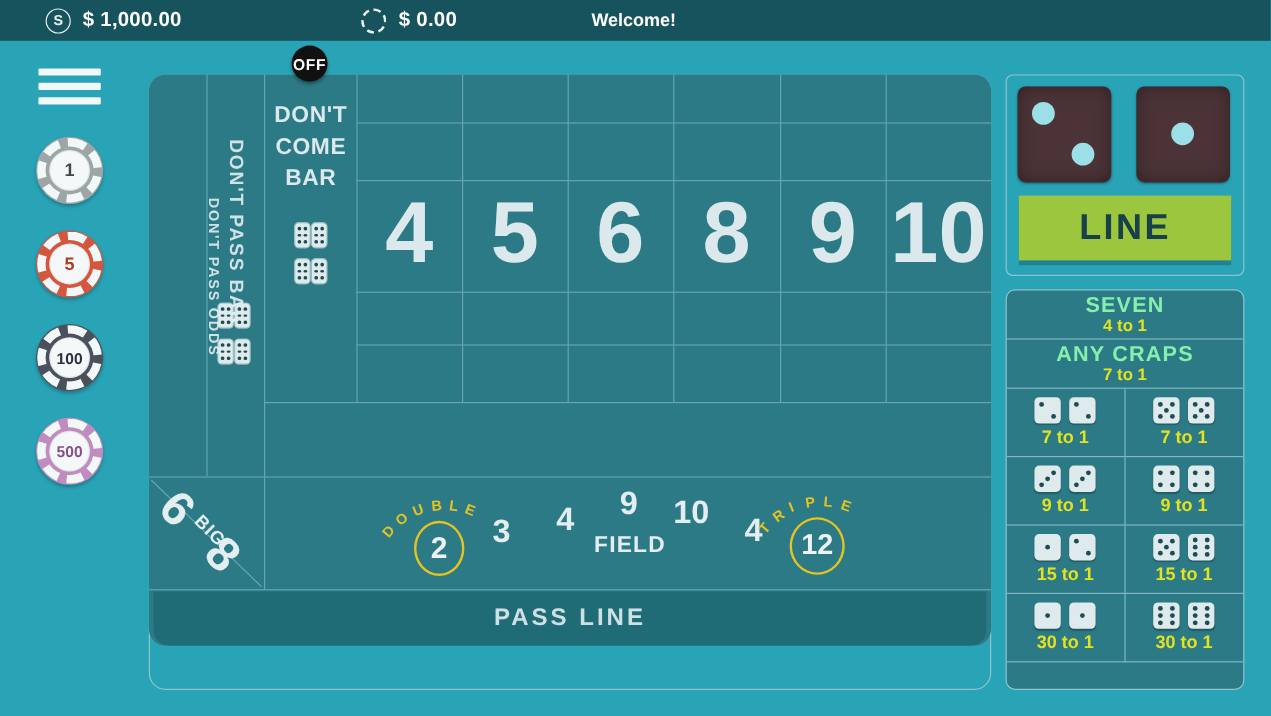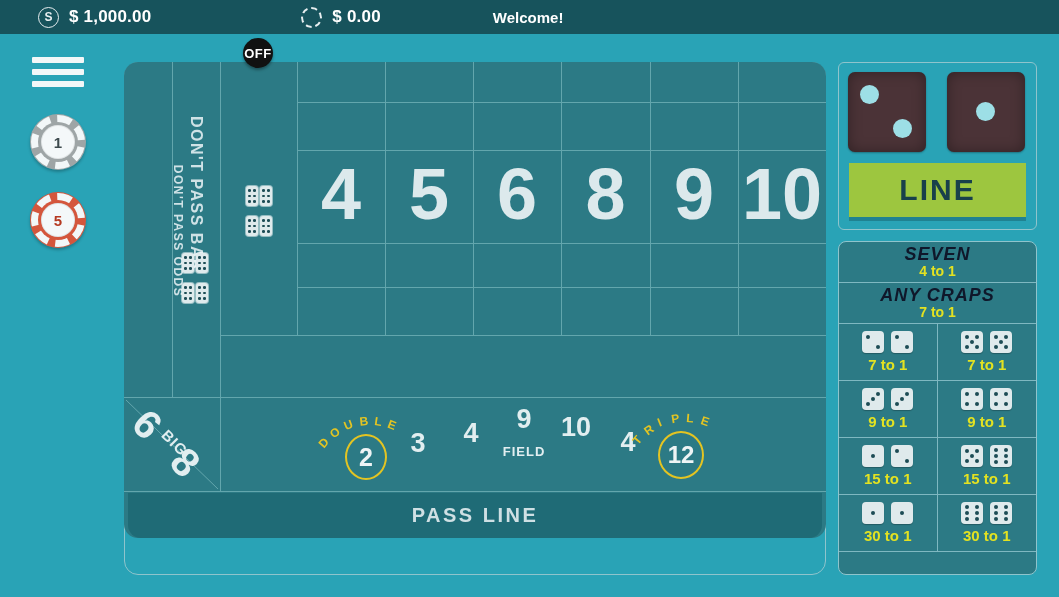--- a/index.html
+++ b/index.html
@@ -262,23 +262,22 @@
     overflow: hidden;
     background: #2c7a85;
   }
   .prop-wide {
     height: 41px;
     border-bottom: 1px solid #7fb8c1;
     display: flex; flex-direction: column;
     align-items: center; justify-content: center;
   }
   .prop-wide .nm {
-    color: #0f172a; font-size: 18px; font-weight: bold; letter-spacing: 1px;
+    color: #86efac; font-size: 18px; font-weight: bold; letter-spacing: 1px;
     line-height: 19px;
-    font-style: italic;
   }
   .prop-wide .od {
     color: #e3e221; font-size: 14px; font-weight: bold; line-height: 15px;
   }
   .prop-row { display: flex; height: 57px; }
   .prop-cell {
     width: 50%; height: 100%;
     border-bottom: 1px solid #7fb8c1;
     display: flex; flex-direction: column;
     align-items: center; justify-content: center;
@@ -322,20 +321,30 @@
 
     <div class="chip" style="top:0">
       <div class="ring" style="background:#9ea5a6"></div>
       <div class="dashes"></div>
       <div class="inner" style="color:#3d4a4d">1</div>
     </div>
     <div class="chip">
       <div class="ring" style="background:#d4563c"></div>
       <div class="dashes"></div>
       <div class="inner" style="color:#b53a22">5</div>
+    </div>
+    <div class="chip">
+      <div class="ring" style="background:#4a505c"></div>
+      <div class="dashes"></div>
+      <div class="inner small" style="color:#2b3040">100</div>
+    </div>
+    <div class="chip">
+      <div class="ring" style="background:#c08cc0"></div>
+      <div class="dashes"></div>
+      <div class="inner small" style="color:#8a4d8a">500</div>
     </div>
 
   </div>
 
   <div class="table-outer"></div>
   <div class="felt"></div>
 
   <div class="gl glv" style="left:172px; top:62px; height:335px;"></div>
   <div class="gl glv" style="left:220px; top:62px; height:335px;"></div>
   <div class="gl glv" style="left:297px; top:62px; height:273px;"></div>
@@ -391,20 +400,21 @@
     <div class="dface">
       <div class="pip" style="left:2.4px; top:3px"></div>
         <div class="pip" style="left:7px; top:3px"></div>
       <div class="pip" style="left:2.4px; top:8.7px"></div>
         <div class="pip" style="left:7px; top:8.7px"></div>
       <div class="pip" style="left:2.4px; top:14.4px"></div>
         <div class="pip" style="left:7px; top:14.4px"></div>
     </div>
   </div>
 
+  <div class="cellText" style="left:225px; top:84px; width:68px; font-size:19px; line-height:26px; letter-spacing:0.5px;">DON'T COME BAR</div>
   <div class="domino" style="left:246px; top:186px;">
     <div class="dface">
       <div class="pip" style="left:2.4px; top:3px"></div>
         <div class="pip" style="left:7px; top:3px"></div>
       <div class="pip" style="left:2.4px; top:8.7px"></div>
         <div class="pip" style="left:7px; top:8.7px"></div>
       <div class="pip" style="left:2.4px; top:14.4px"></div>
         <div class="pip" style="left:7px; top:14.4px"></div>
     </div>
     <div class="dface">
@@ -460,21 +470,21 @@
     <span style="transform:rotate(-36deg) translateY(-34px)">O</span>
     <span style="transform:rotate(-21deg) translateY(-34px)">U</span>
     <span style="transform:rotate(-6deg)  translateY(-34px)">B</span>
     <span style="transform:rotate(8deg)   translateY(-34px)">L</span>
     <span style="transform:rotate(21deg)  translateY(-34px)">E</span>
   </div>
 
   <div class="fieldnum" style="left:400px; top:428px; width:36px; font-size:27px;">3</div>
   <div class="fieldnum" style="left:453px; top:418px; width:36px; font-size:27px;">4</div>
   <div class="fieldnum" style="left:506px; top:404px; width:36px; font-size:27px;">9</div>
-  <div class="fieldnum" style="left:495px; top:444px; width:58px; font-size:13px; letter-spacing:1px;">FIELD</div>
+  <div class="fieldnum" style="left:495px; top:444px; width:58px; font-size:19px; letter-spacing:1px;">FIELD</div>
   <div class="fieldnum" style="left:556px; top:412px; width:40px; font-size:27px;">10</div>
   <div class="fieldnum" style="left:610px; top:427px; width:36px; font-size:27px;">4</div>
 
   <div class="circ" style="left:658px; top:431px; width:46px; height:48px; font-size:24px;">
     <span>12</span>
   </div>
   <div class="arcword" style="left:681px; top:446px; width:0; height:0;">
     <span style="transform:rotate(-50deg) translateY(-35px)">T</span>
     <span style="transform:rotate(-36deg) translateY(-35px)">R</span>
     <span style="transform:rotate(-22deg) translateY(-35px)">I</span>

